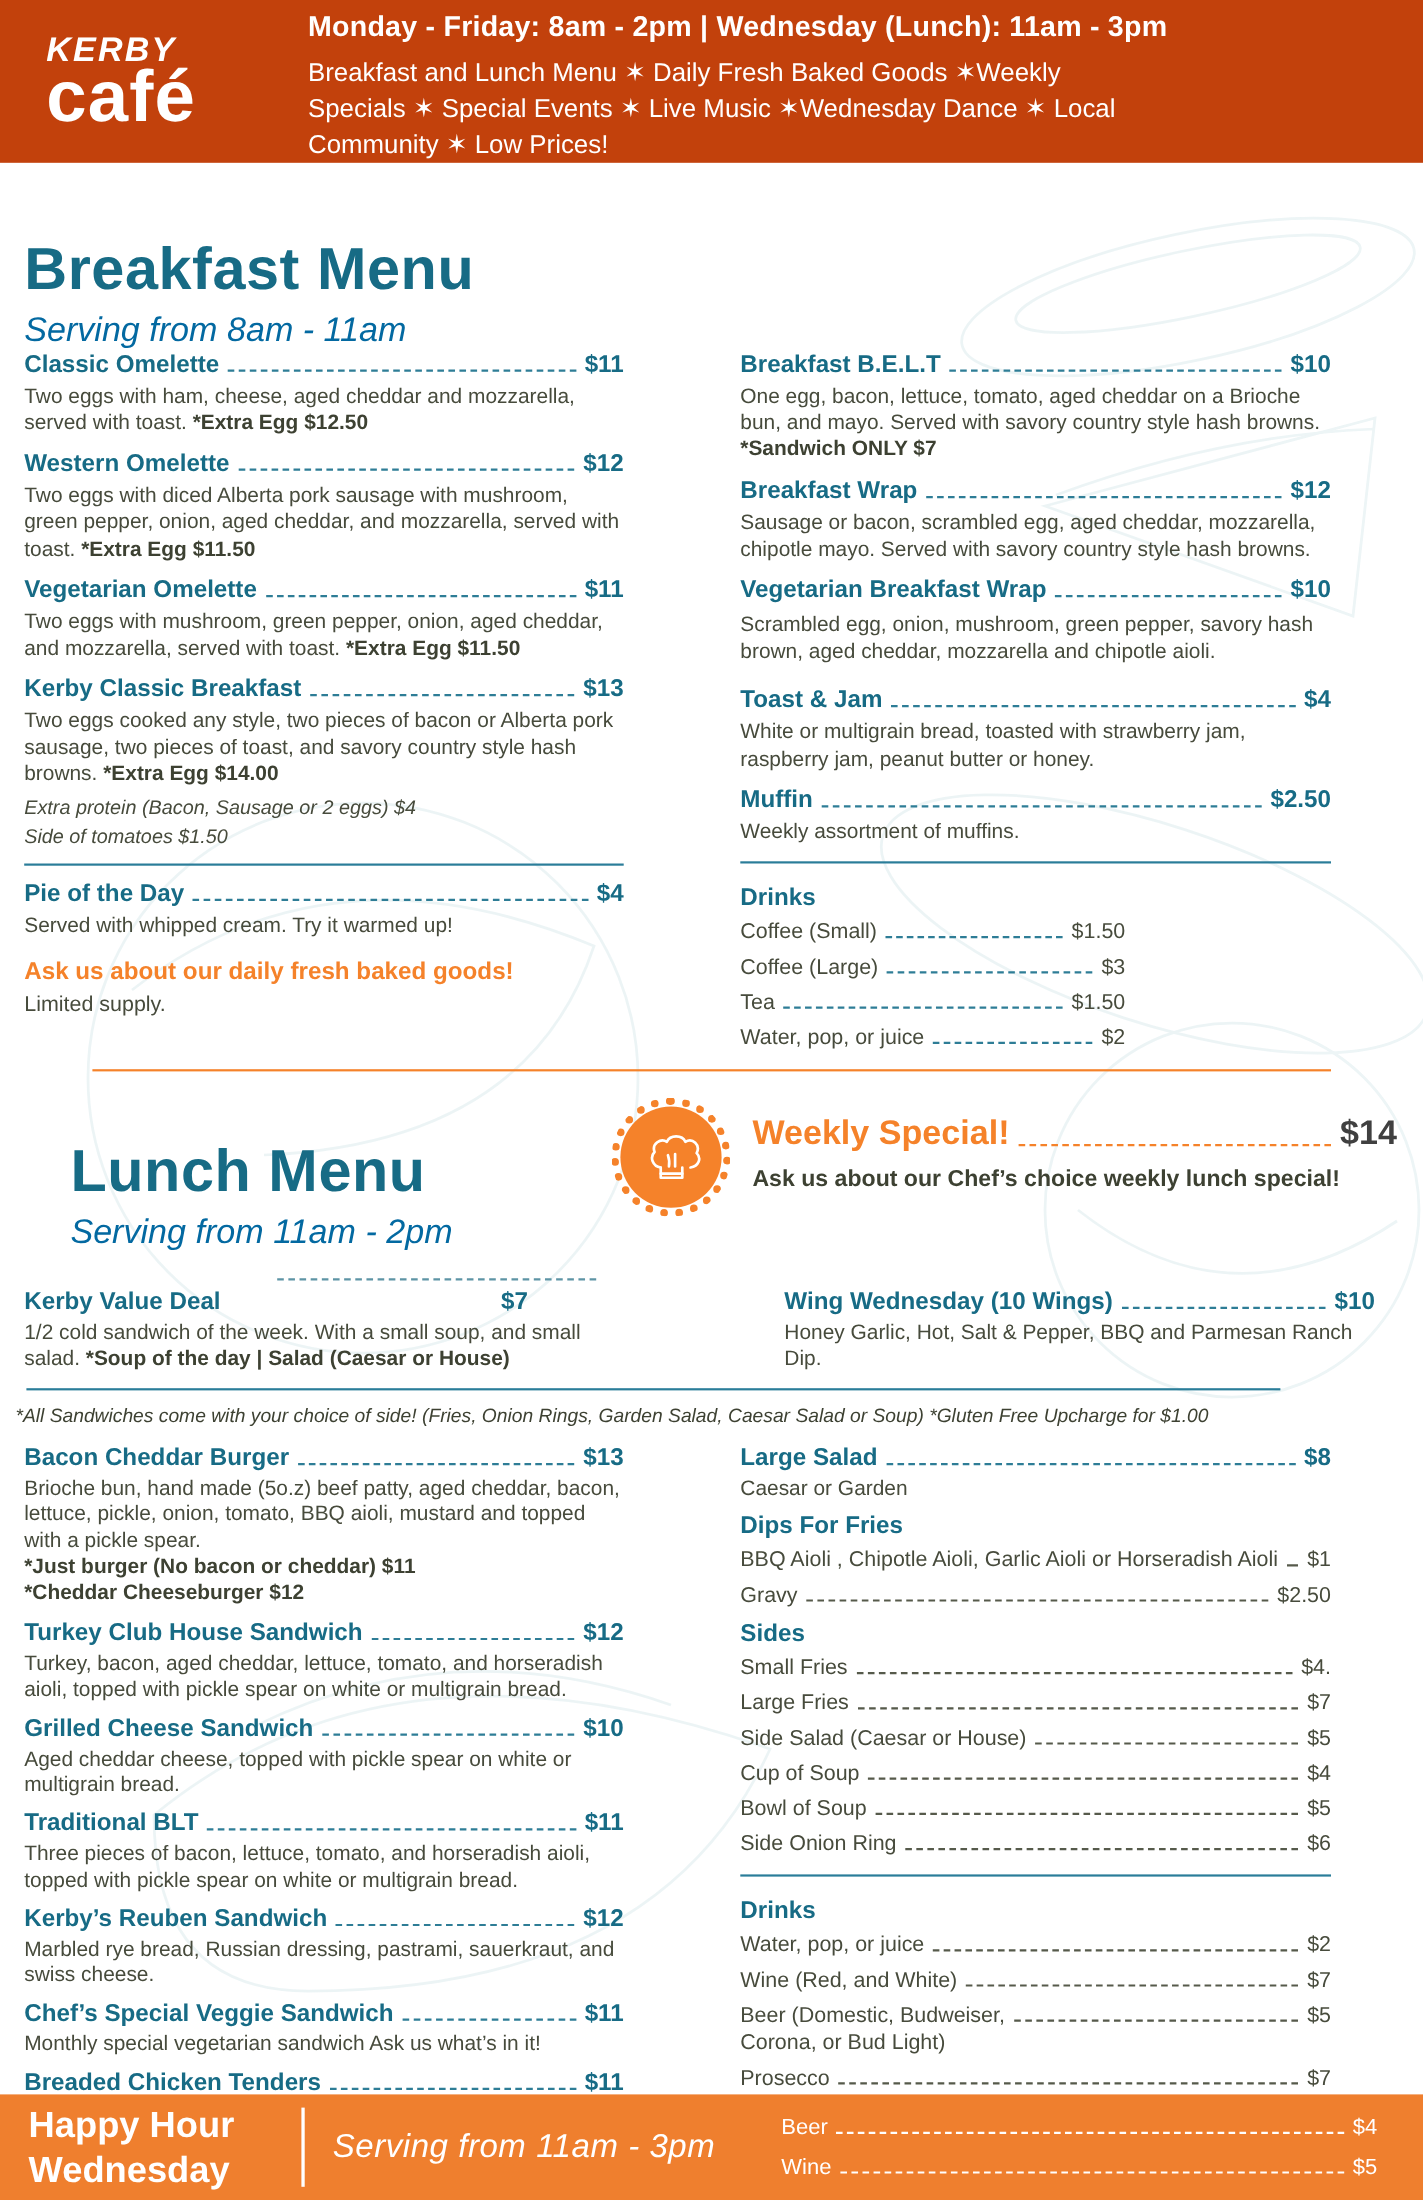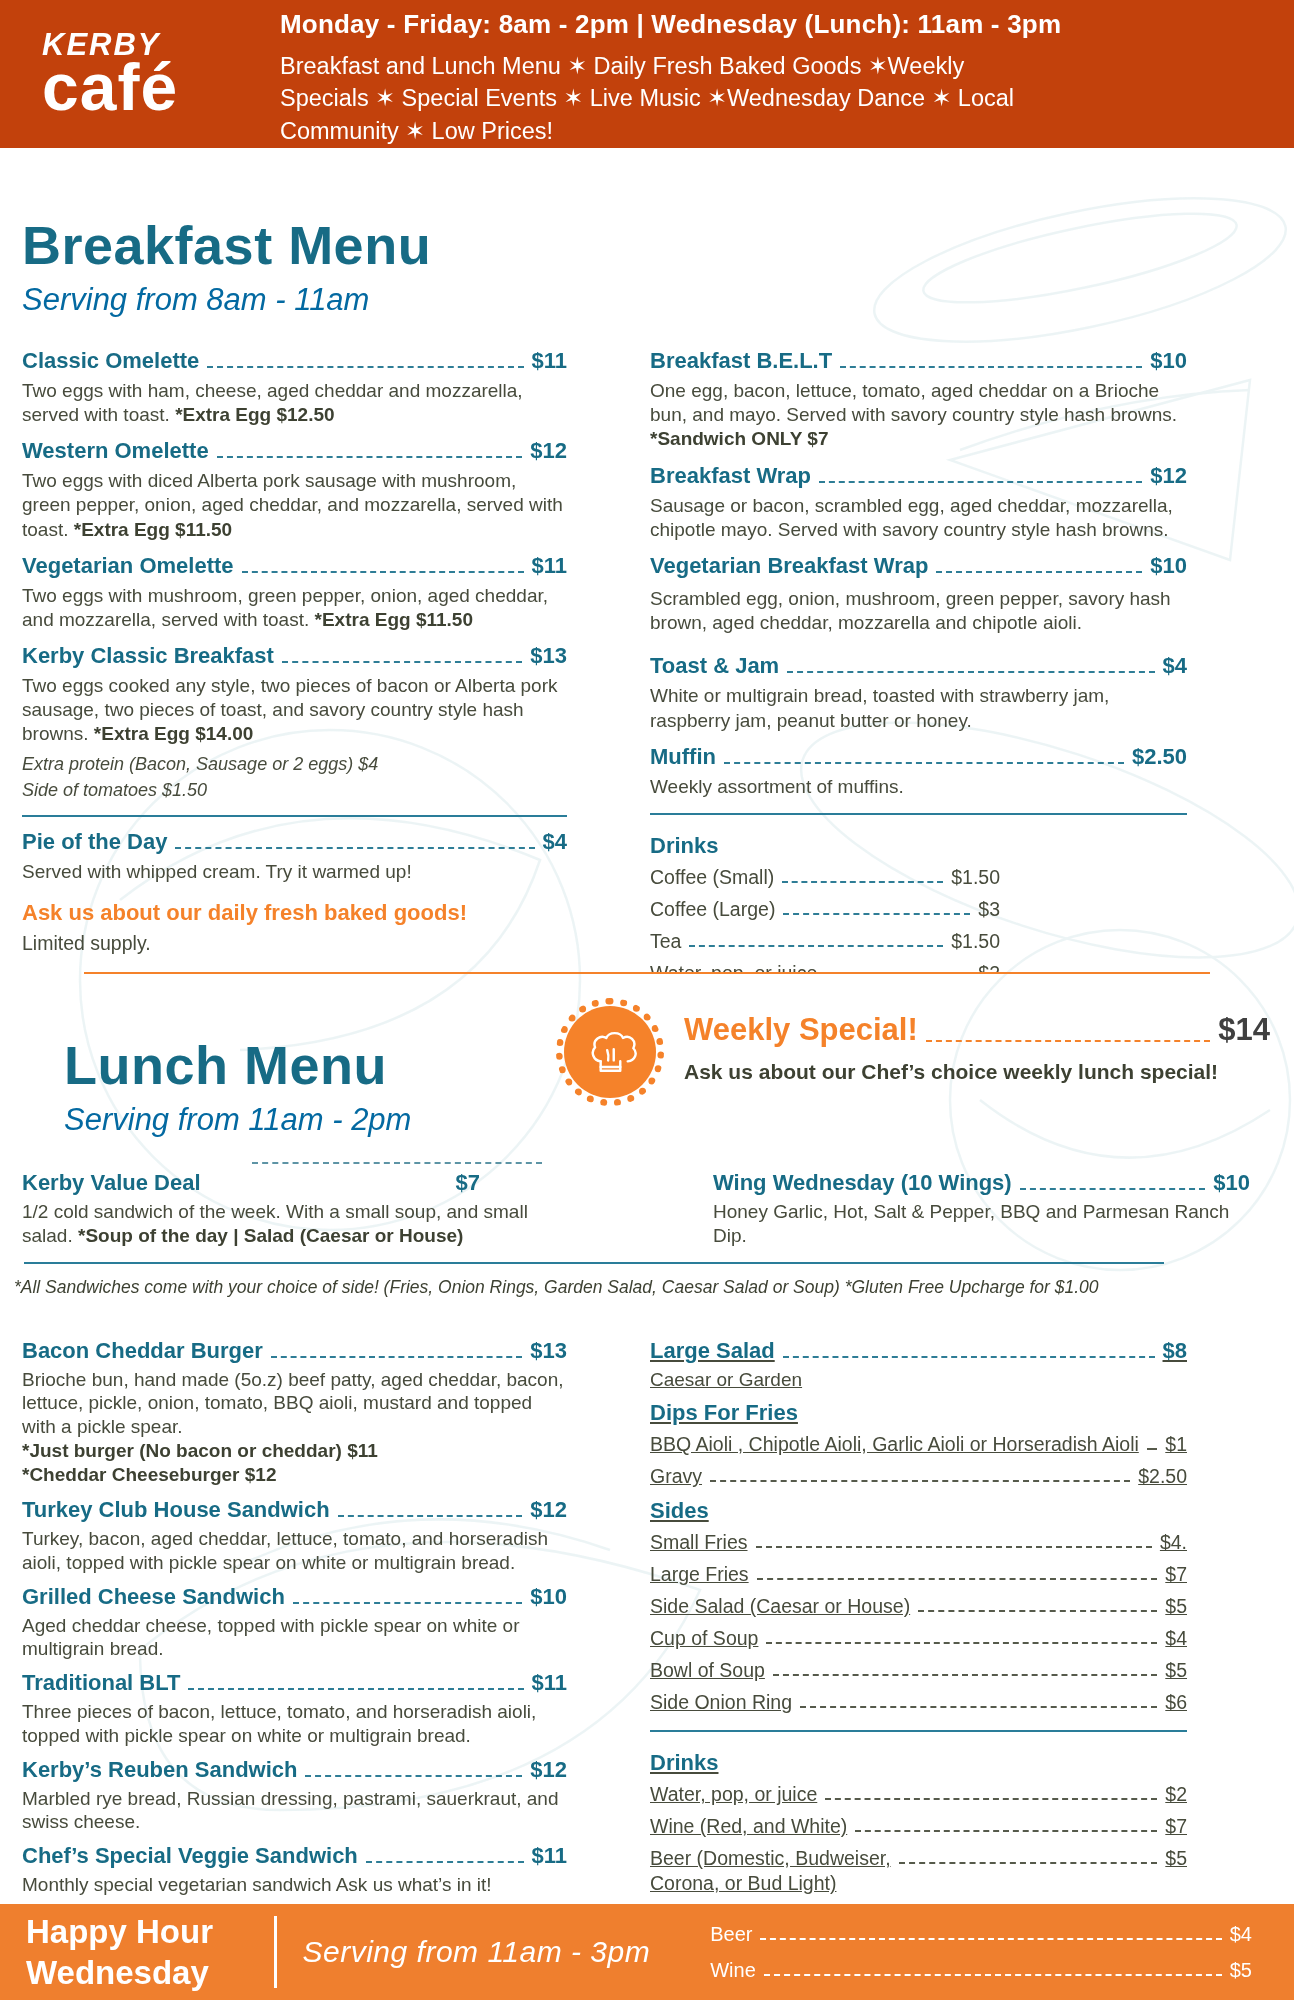--- a/index.html
+++ b/index.html
@@ -18,21 +18,21 @@
   }
   .logo { display:flex; flex-direction:column; line-height:1; flex-shrink:0; width:210px; }
   .logo-kerby { font-weight:bold; font-style:italic; font-size:31px; letter-spacing:2px; }
   .logo-cafe { font-weight:bold; font-size:66px; letter-spacing:1px; margin-top:-6px; }
   .topbar-info { padding-top:8px; }
   .hours { font-weight:bold; font-size:26px; margin-bottom:10px; letter-spacing:0.2px; }
   .tagline { font-size:23.5px; line-height:1.38; max-width:770px; }
   
   .section-title { color:#176b85; font-weight:bold; font-size:54px; letter-spacing:0.5px;margin-top:40px; }
   .section-sub { color:#0369a1; font-size:31px; font-style:italic; margin-top:6px; }
-  .cols { display:flex; gap:83px; margin-top:30px; }
+  .cols { display:flex; gap:106px; }
   .col-left  { width:545px; flex-shrink:0; }
   .col-right { width:537px; flex-shrink:0; }
   .mi { margin-bottom:11px; }
   .mi-row { display:flex; align-items:flex-end; }
   .mi-name { color:#176b85; font-weight:bold; font-size:22px; white-space:nowrap; }
   .leader { flex:1; border-bottom:2px dashed #2e7d96; margin:0 8px 6px; }
   .leader.dark   { border-color:#565a4b; }
   .leader.orange { border-color:#f5822a; }
   .leader.white  { border-color:#ffffff; }
   .mi-price { color:#176b85; font-weight:bold; font-size:22px; white-space:nowrap; }
@@ -65,21 +65,21 @@
   .weekly-title { color:#f5822a; font-weight:bold; font-size:31px; white-space:nowrap; }
   .weekly-price { color:#404040; font-weight:bold; font-size:31px; white-space:nowrap; }
   .weekly-desc { font-weight:bold; color:#3d4132; font-size:21px; margin-top:12px; }
   .value-row { display:flex; gap:146px; padding:6px 24px 0 22px; }
   .value-deal-row { max-width:458px; }
   .lunch-divider { margin:14px 130px 0 24px; }
   .side-note { font-style:italic; font-size:17.5px; color:#3d4132; padding:0 24px 0 14px; margin:13px 0 4px; }
   .lunch-cols { padding:10px 24px 0 22px; }
   .lunch .mi { margin-bottom:9px; }
   .lunch .mi-desc { margin-top:4px; line-height:1.25; }
-  .rgroup { margin-bottom:10px;text-decoration:underline; }
+  .rgroup { margin-bottom:10px; }
   
   .footer {
     position:absolute; left:0; right:0; bottom:0; height:96px;
     background:#ef7f2e; color:#fff; display:flex; align-items:center;
     padding:0 42px 0 26px;
   }
   .f-title { font-weight:bold; font-size:33px; line-height:1.25; width:248px; flex-shrink:0; }
   .f-divider { width:2.5px; height:72px; background:#fff; margin-right:26px; flex-shrink:0; }
   .f-sub { font-size:30px; font-style:italic; flex-shrink:0; letter-spacing:0.5px; }
   .f-items { flex:1; margin-left:60px; display:flex; flex-direction:column; gap:13px; }

